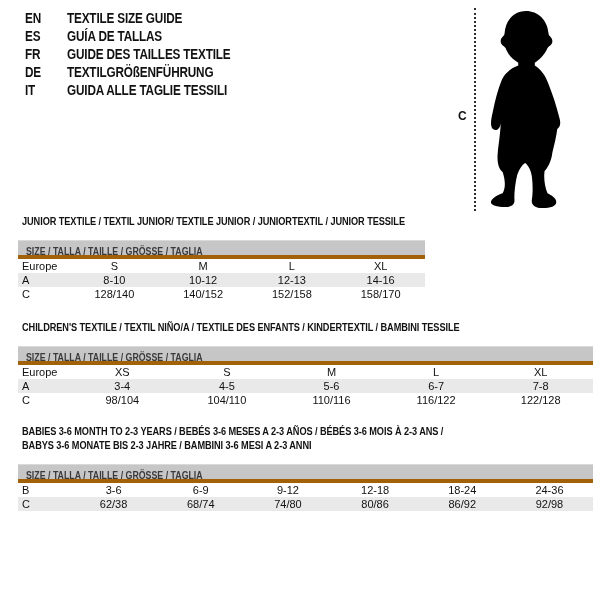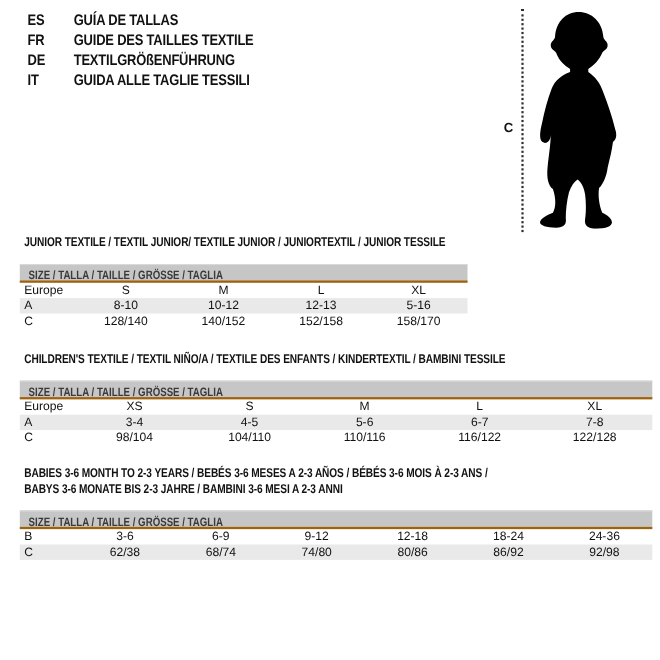--- a/index.html
+++ b/index.html
@@ -22,39 +22,43 @@
   
   .sec{position:absolute;left:18px;}
   .sec0{top:214px;width:407px;}
   .sec1{top:320px;width:575px;}
   .sec2{top:424px;width:575px;}
   .section-title{margin-left:4px;}
   .section-title div{font-weight:700;font-size:11.5px;line-height:14px;white-space:nowrap;
           transform:scaleX(0.8);transform-origin:0 50%;letter-spacing:-0.1px;}
   .title-gap{height:12px;}
   .tbl-head{height:14px;background:#c6c6c6;border-top:1px solid #d9d9d9;
-          border-bottom:2px solid #a16207;padding-left:8px;}
+          border-bottom:4px solid #a16207;padding-left:8px;}
   .tbl-head span{display:inline-block;font-weight:700;font-size:11px;line-height:14px;
           color:#3a3a3a;white-space:nowrap;transform:scaleX(0.8);transform-origin:0 50%;}
   .trow{display:flex;height:14px;line-height:14px;font-size:11px;align-items:center;}
   .trow:nth-child(even){background:#e9e9e9;}
   .trow .lbl{flex:0 0 48px;width:48px;padding-left:4px;}
   .trow .cell{flex:1;text-align:center;}
 
   
   .legend{position:absolute;left:20px;top:531px;}
   .legend-line{font-weight:700;font-size:11.5px;line-height:19px;white-space:nowrap;
           transform:scaleX(0.8);transform-origin:0 50%;letter-spacing:-0.1px;}
 </style>
 </head>
 <body>
 
 <div class="canvas">
 
   <div class="lang-block">
+      <div class="lang-row">
+        <span class="lang-code">EN</span>
+        <span class="lang-label">TEXTILE SIZE GUIDE</span>
+      </div>
       <div class="lang-row">
         <span class="lang-code">ES</span>
         <span class="lang-label">GUÍA DE TALLAS</span>
       </div>
       <div class="lang-row">
         <span class="lang-code">FR</span>
         <span class="lang-label">GUIDE DES TAILLES TEXTILE</span>
       </div>
       <div class="lang-row">
         <span class="lang-code">DE</span>
@@ -91,21 +95,21 @@
           <div class="cell">S</div>
           <div class="cell">M</div>
           <div class="cell">L</div>
           <div class="cell">XL</div>
         </div>
         <div class="trow">
           <div class="lbl">A</div>
           <div class="cell">8-10</div>
           <div class="cell">10-12</div>
           <div class="cell">12-13</div>
-          <div class="cell">5-16</div>
+          <div class="cell">14-16</div>
         </div>
         <div class="trow">
           <div class="lbl">C</div>
           <div class="cell">128/140</div>
           <div class="cell">140/152</div>
           <div class="cell">152/158</div>
           <div class="cell">158/170</div>
         </div>
       </div>
     </div>

